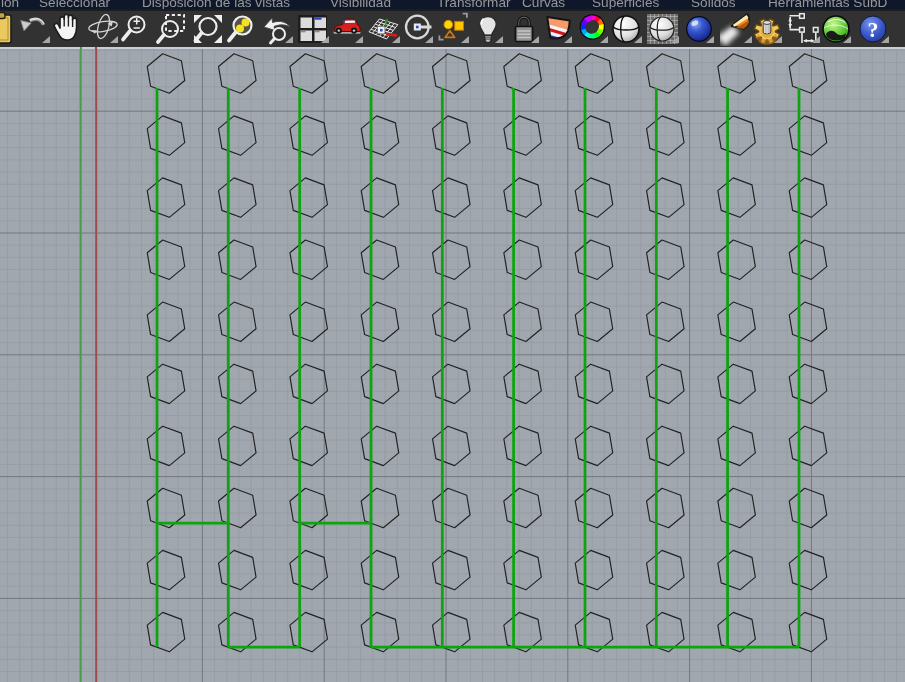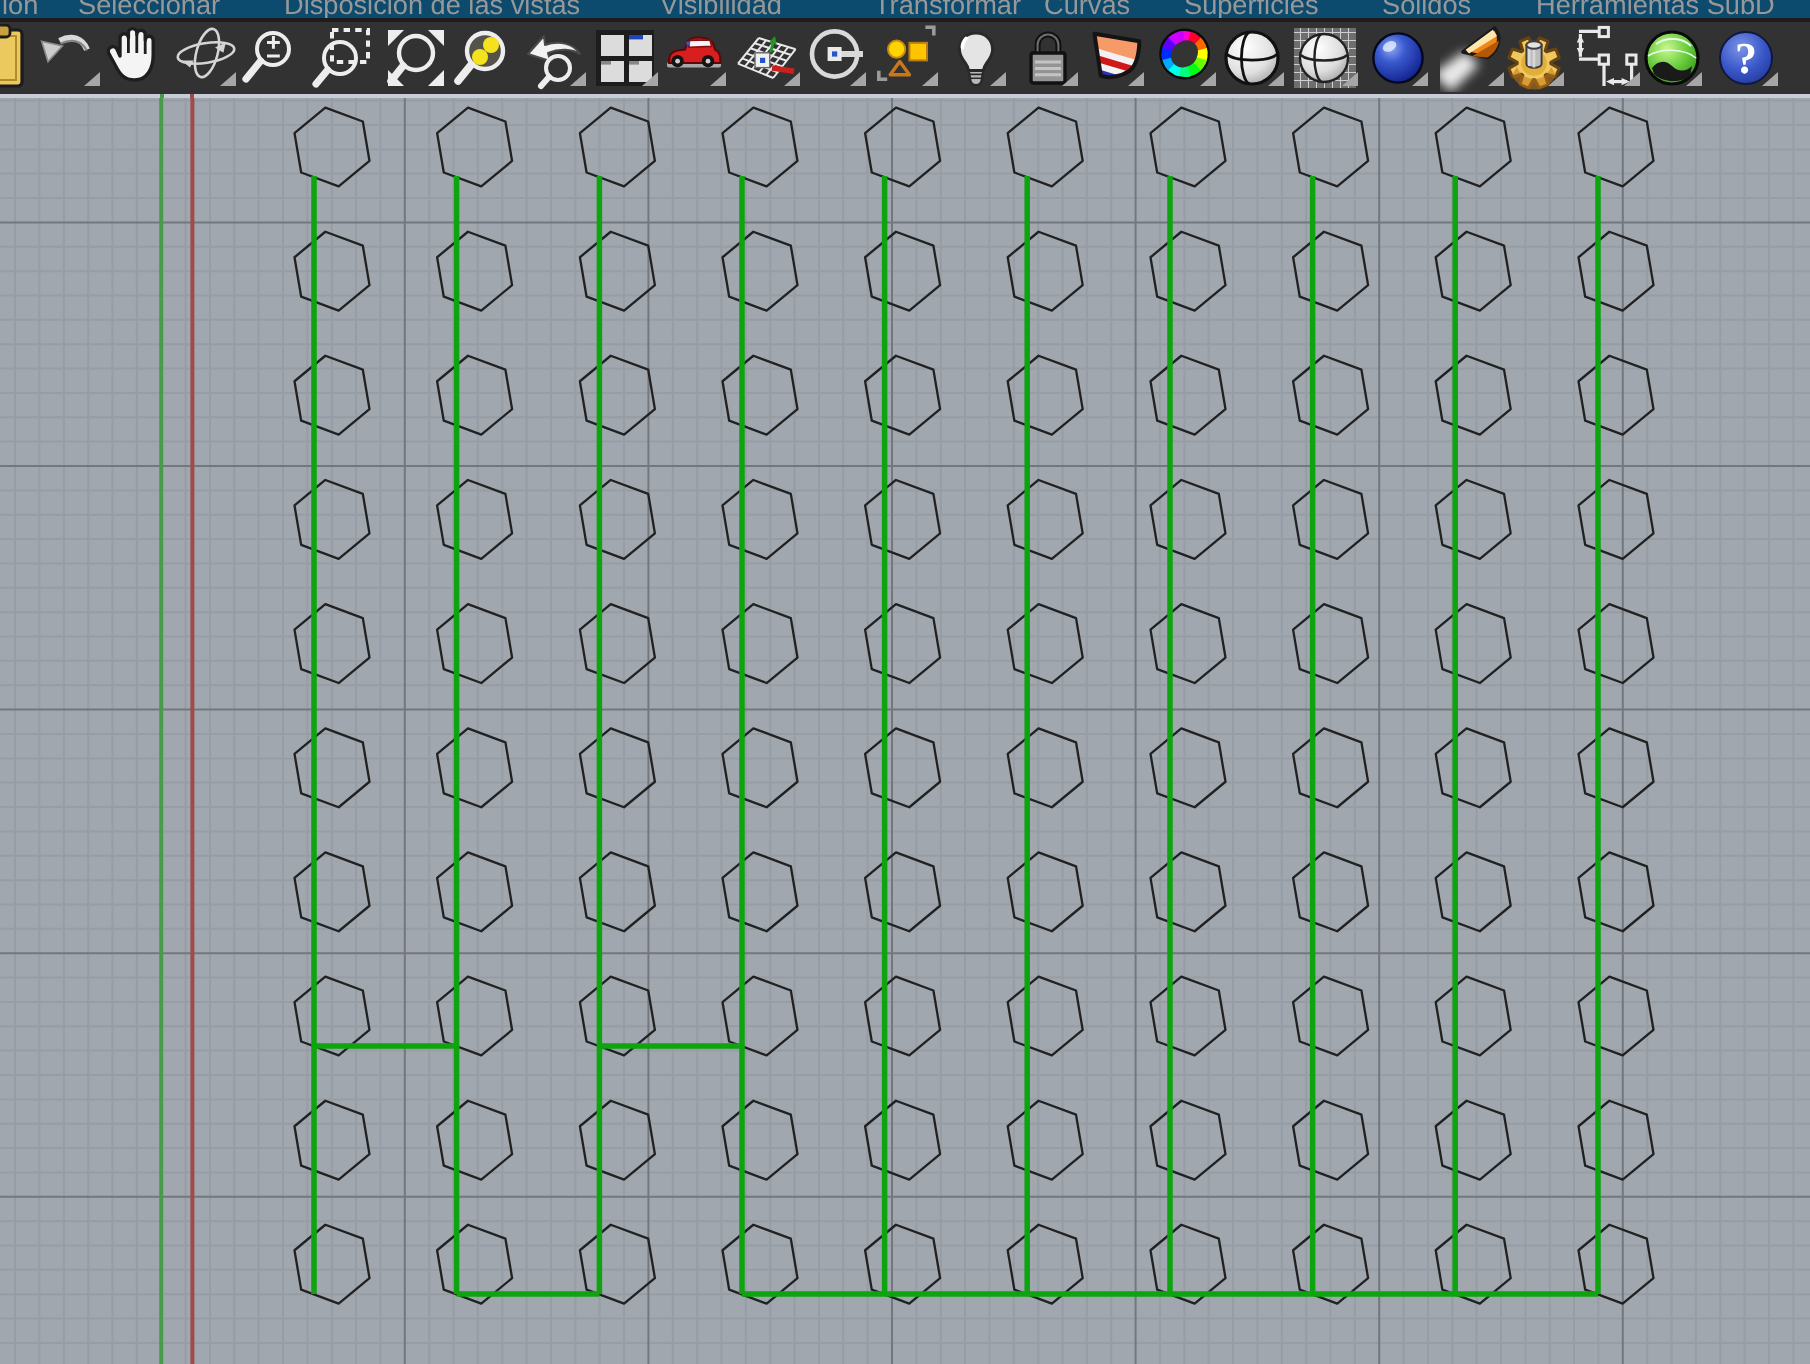--- a/index.html
+++ b/index.html
@@ -1,15 +1,15 @@
 <!DOCTYPE html>
 <html><head><meta charset="utf-8"><style>
 html,body{margin:0;padding:0;width:905px;height:682px;overflow:hidden;background:#333;
 font-family:"Liberation Sans",sans-serif;}
-#menubar{position:absolute;left:0;top:0;width:905px;height:9px;background:#0c4a6e;overflow:hidden;z-index:5;}
+#menubar{position:absolute;left:0;top:0;width:905px;height:9px;background:#0f172a;overflow:hidden;z-index:5;}
 .mi{position:absolute;top:-5px;font-size:13.6px;color:#989898;white-space:pre;}
 #sep{position:absolute;left:0;top:9px;width:905px;height:1.5px;background:#1d1d1d;z-index:5;}
 #toolbar{position:absolute;left:0;top:10.5px;width:905px;height:36px;background:#323232;z-index:4;overflow:hidden;}
 #lightstrip{position:absolute;left:0;top:46.5px;width:905px;height:2px;background:#c7ccd8;z-index:3;}
 #vp{position:absolute;left:0;top:48px;width:905px;height:634px;z-index:1;}
 .ic{position:absolute;top:1px;width:34px;height:34px;}
 .tri{position:absolute;top:25.5px;width:0;height:0;border-left:8.5px solid transparent;border-bottom:7.5px solid #a6a6a6;}
 </style></head>
 <body>
 <div id="menubar">

